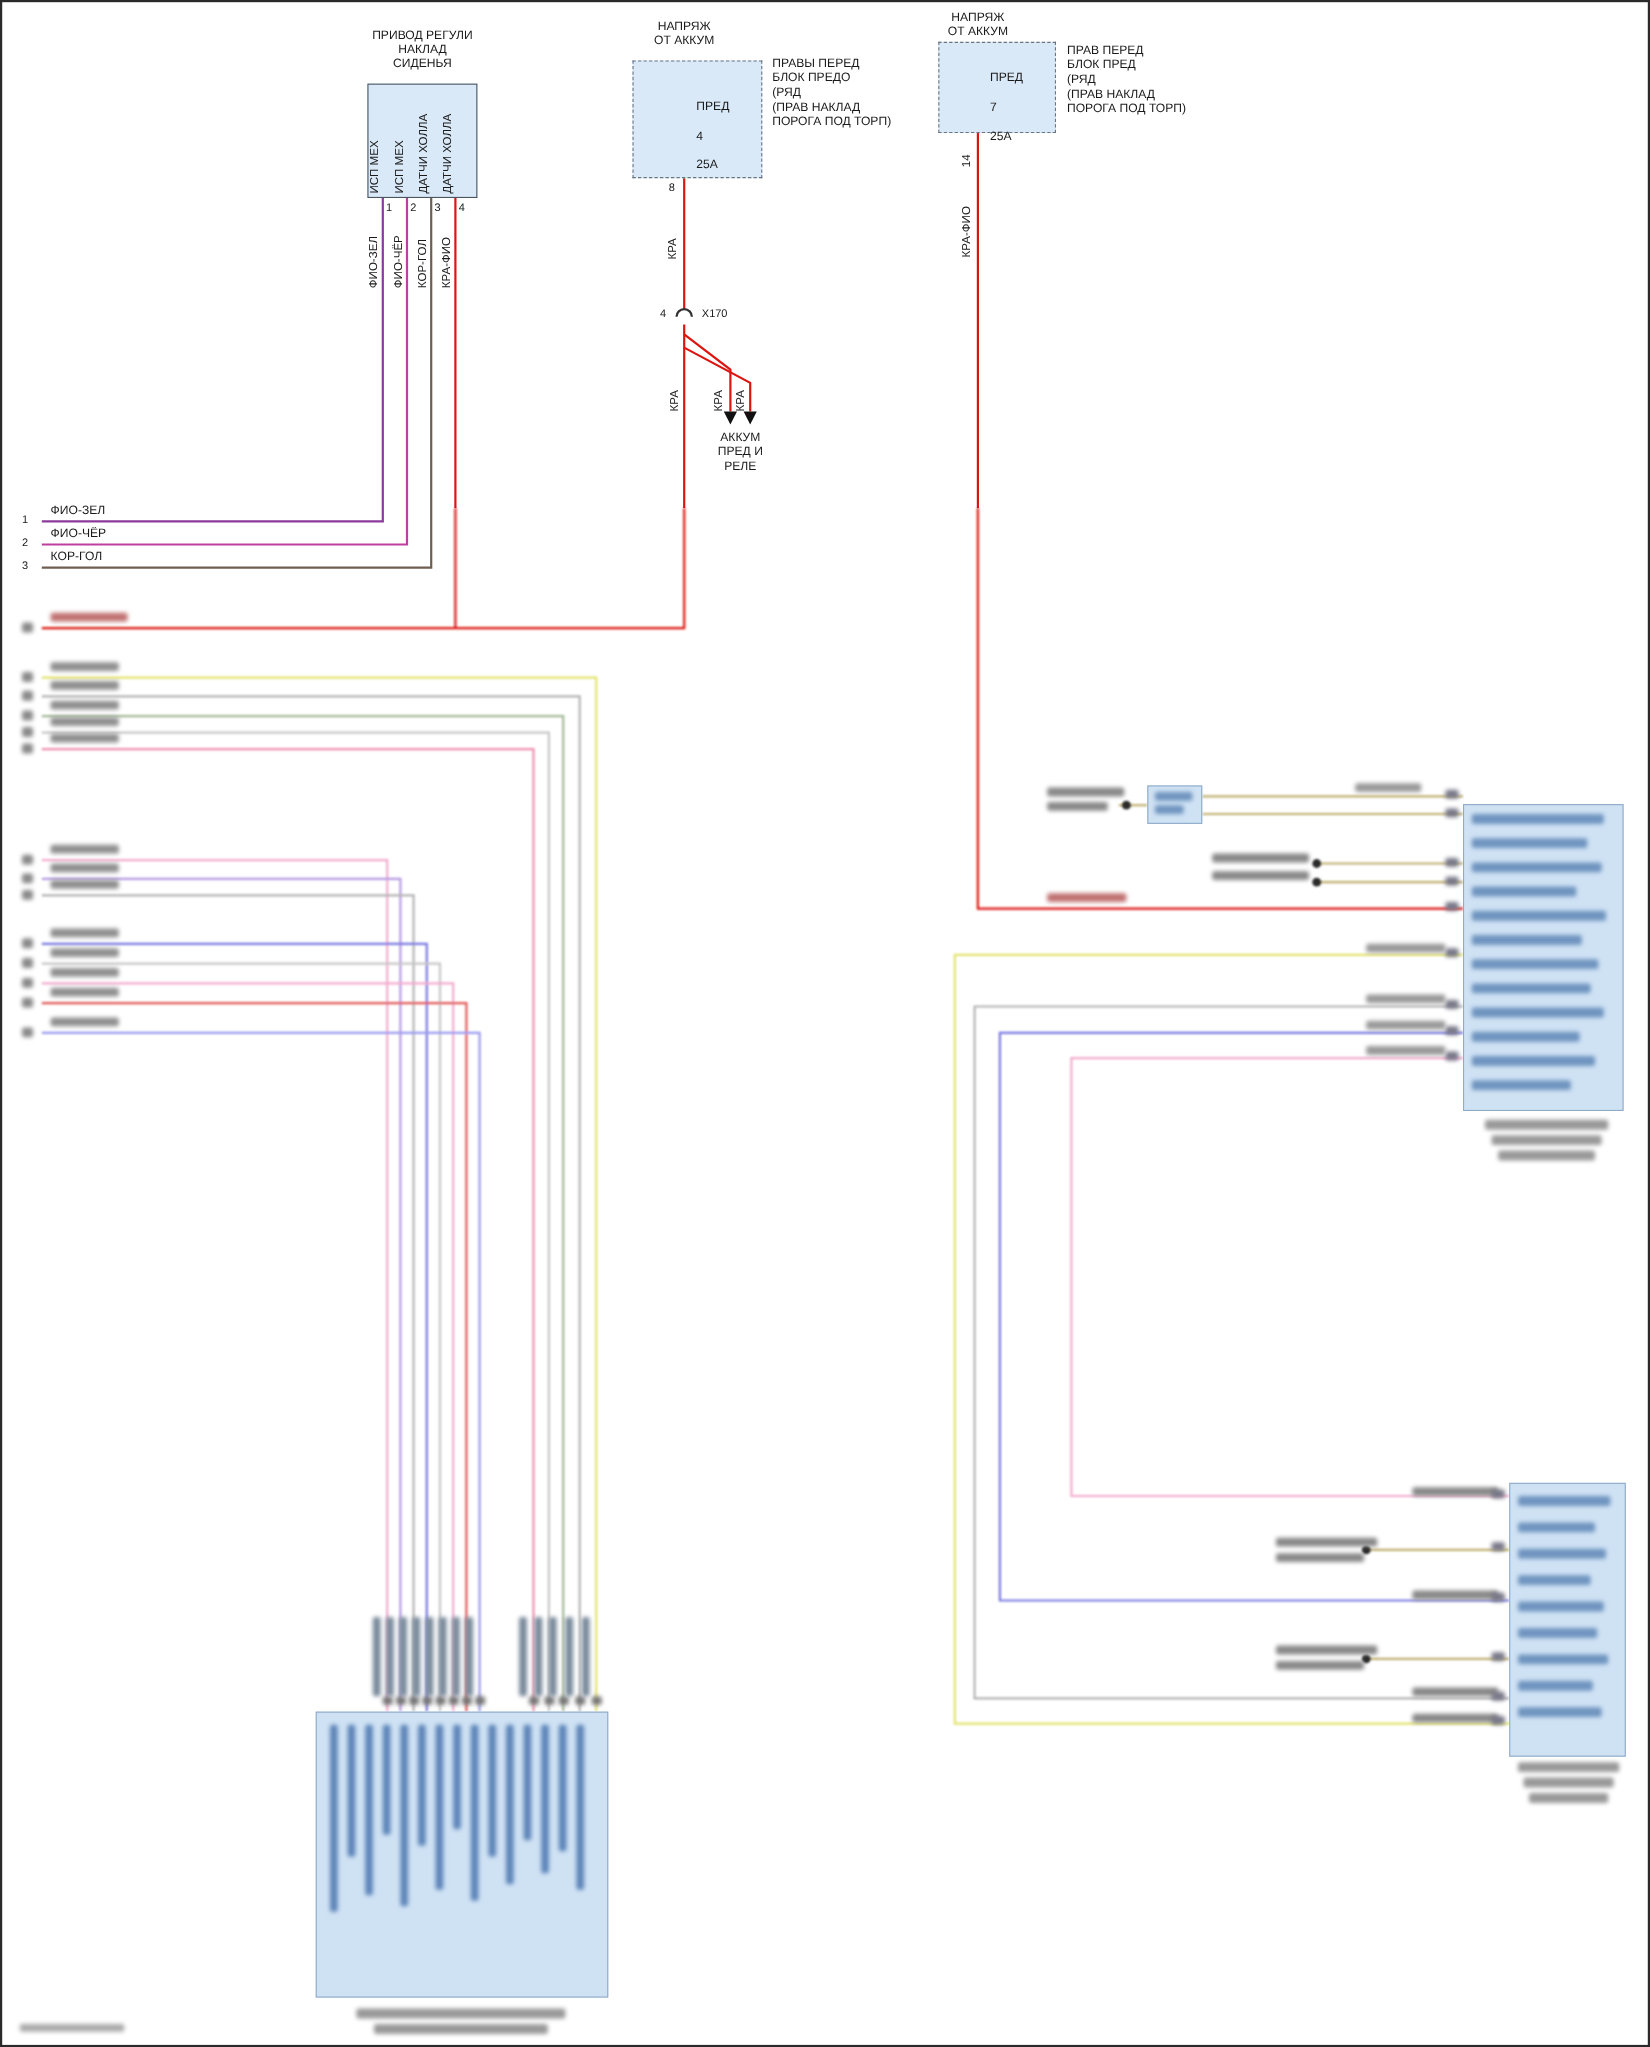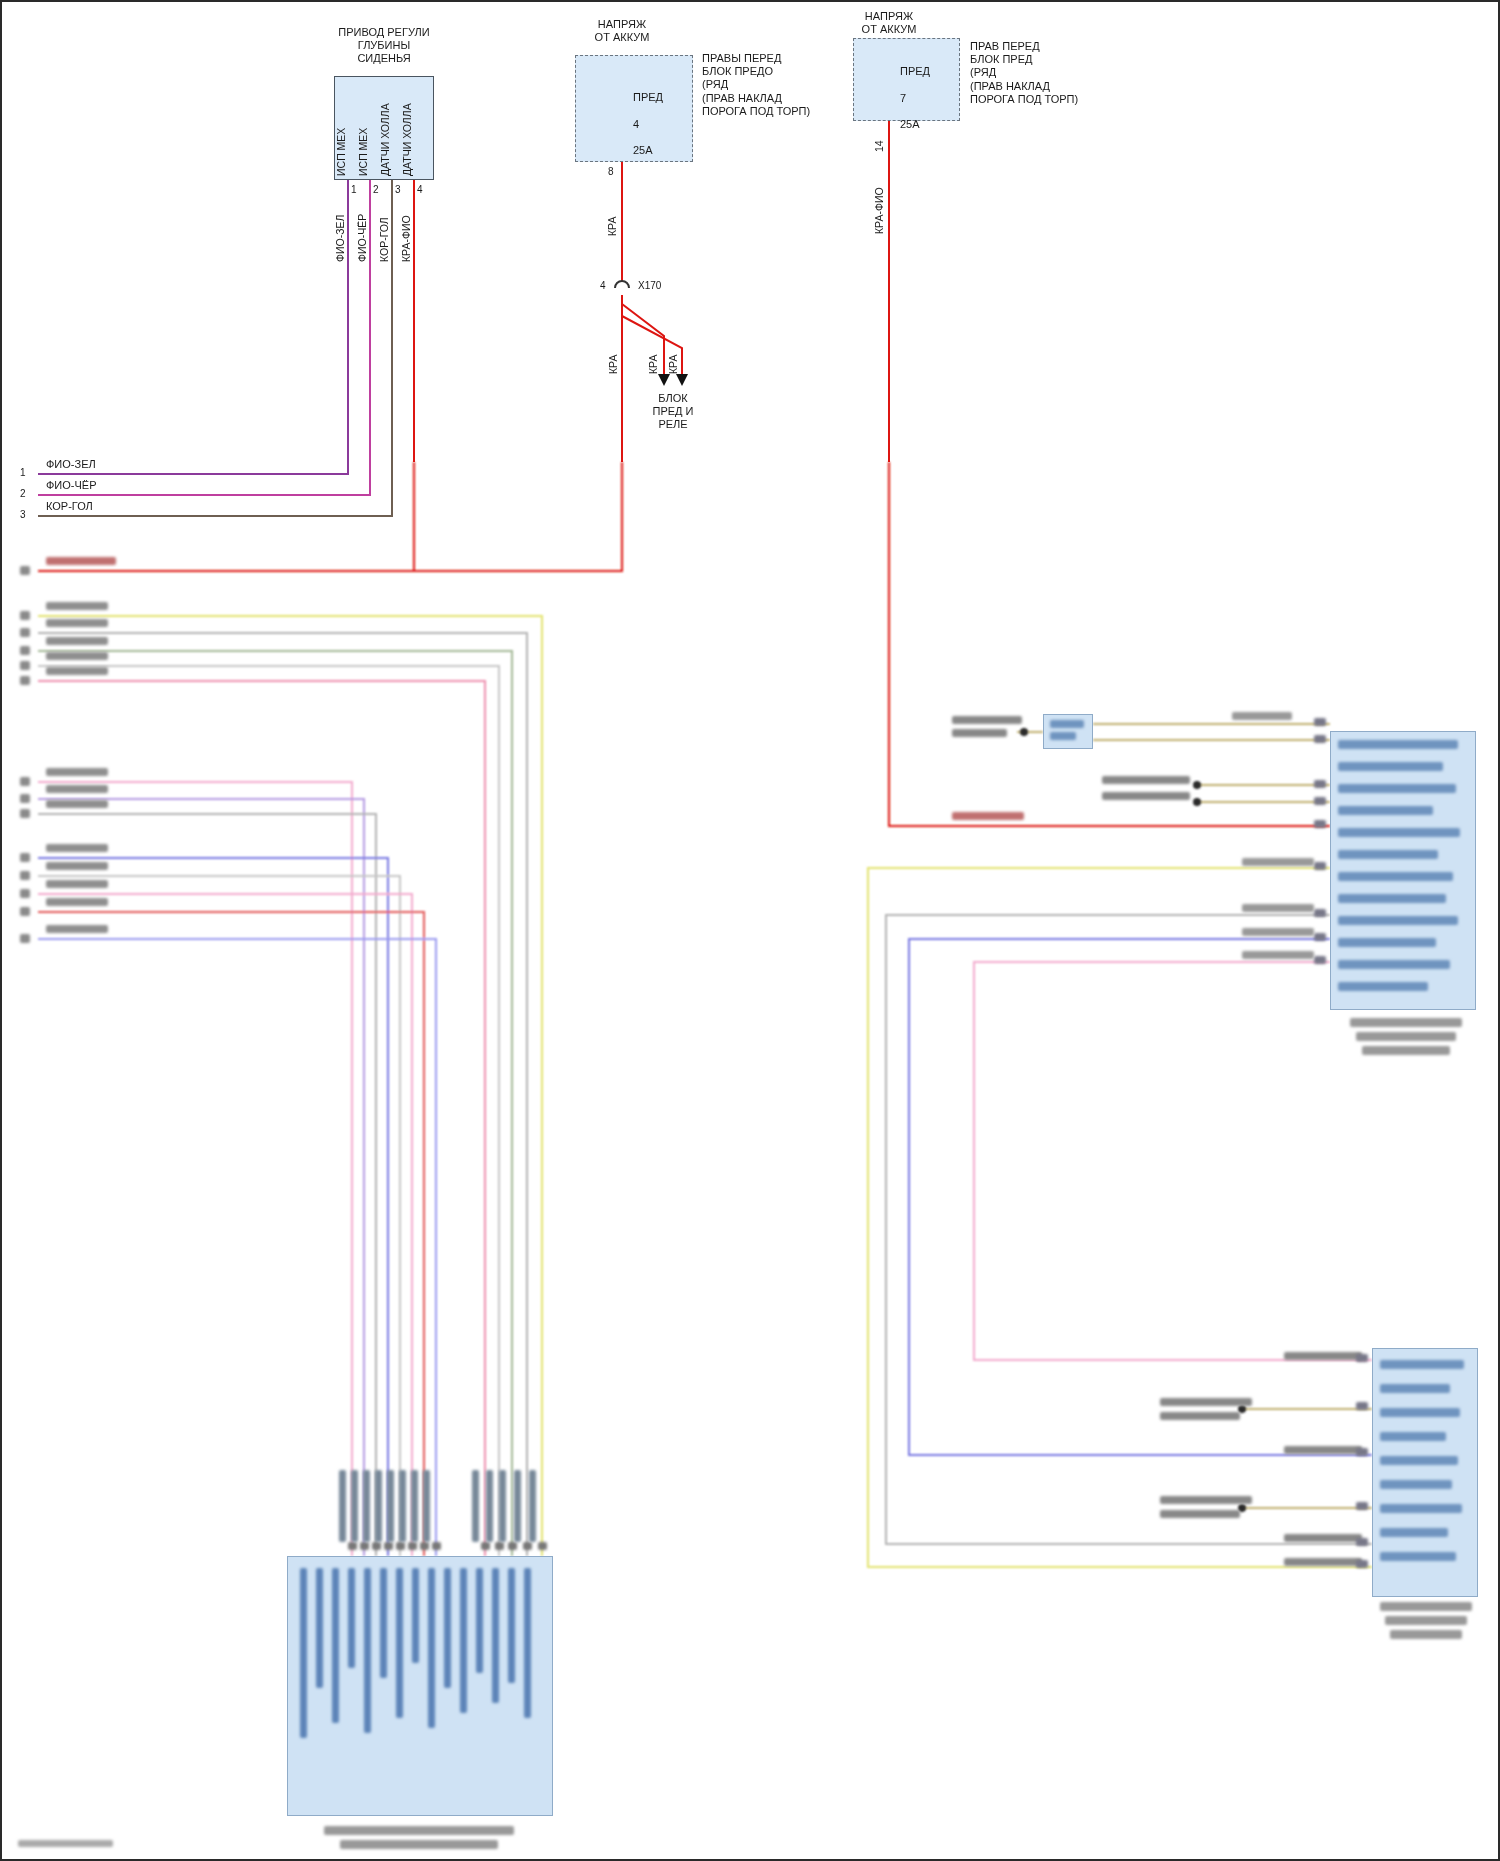--- a/index.html
+++ b/index.html
@@ -100,21 +100,21 @@
     <g fill="#2a2a2a" filter="url(#wb)">
       <circle cx="1022" cy="730" r="4"></circle>
       <circle cx="1195" cy="783" r="4"></circle>
       <circle cx="1195" cy="800" r="4"></circle>
       <circle cx="1240" cy="1407" r="4"></circle>
       <circle cx="1240" cy="1506" r="4"></circle>
     </g>
   </svg>
 
   <div class="lbl c" style="left:302px;top:24px;width:160px;">ПРИВОД РЕГУЛИ
-ГЛУБИНЫ
+НАКЛАД
 СИДЕНЬЯ</div>
   <div class="box" style="left:332px;top:74px;width:100px;height:104px;"></div>
   <div class="vtext" style="left:334px;top:80px;height:94px;">ИСП МЕХ</div>
   <div class="vtext" style="left:356px;top:80px;height:94px;">ИСП МЕХ</div>
   <div class="vtext" style="left:378px;top:80px;height:94px;">ДАТЧИ ХОЛЛА</div>
   <div class="vtext" style="left:400px;top:80px;height:94px;">ДАТЧИ ХОЛЛА</div>
   <div class="lbl num" style="left:349px;top:182px;">1</div>
   <div class="lbl num" style="left:371px;top:182px;">2</div>
   <div class="lbl num" style="left:393px;top:182px;">3</div>
   <div class="lbl num" style="left:415px;top:182px;">4</div>
@@ -144,21 +144,21 @@
 (ПРАВ НАКЛАД
 ПОРОГА ПОД ТОРП)</div>
   <div class="lbl num" style="left:606px;top:164px;">8</div>
   <div class="vtext" style="left:605px;top:188px;height:46px;">КРА</div>
 
   <div class="lbl num" style="left:598px;top:278px;">4</div>
   <div class="lbl num" style="left:636px;top:278px;">X170</div>
   <div class="vtext" style="left:606px;top:328px;height:44px;">КРА</div>
   <div class="vtext" style="left:646px;top:328px;height:44px;">КРА</div>
   <div class="vtext" style="left:666px;top:328px;height:44px;">КРА</div>
-  <div class="lbl c" style="left:621px;top:390px;width:100px;">БЛОК
+  <div class="lbl c" style="left:621px;top:390px;width:100px;">АККУМ
 ПРЕД И
 РЕЛЕ</div>
 
   <div class="lbl c" style="left:827px;top:8px;width:120px;">НАПРЯЖ
 ОТ АККУМ</div>
   <div class="box dashed" style="left:851px;top:36px;width:107px;height:83px;"></div>
   <div class="lbl" style="left:898px;top:50px;">
     <span style="display:block;">ПРЕД</span>
     <span style="display:block;">7</span>
     <span style="display:block;">25А</span>

